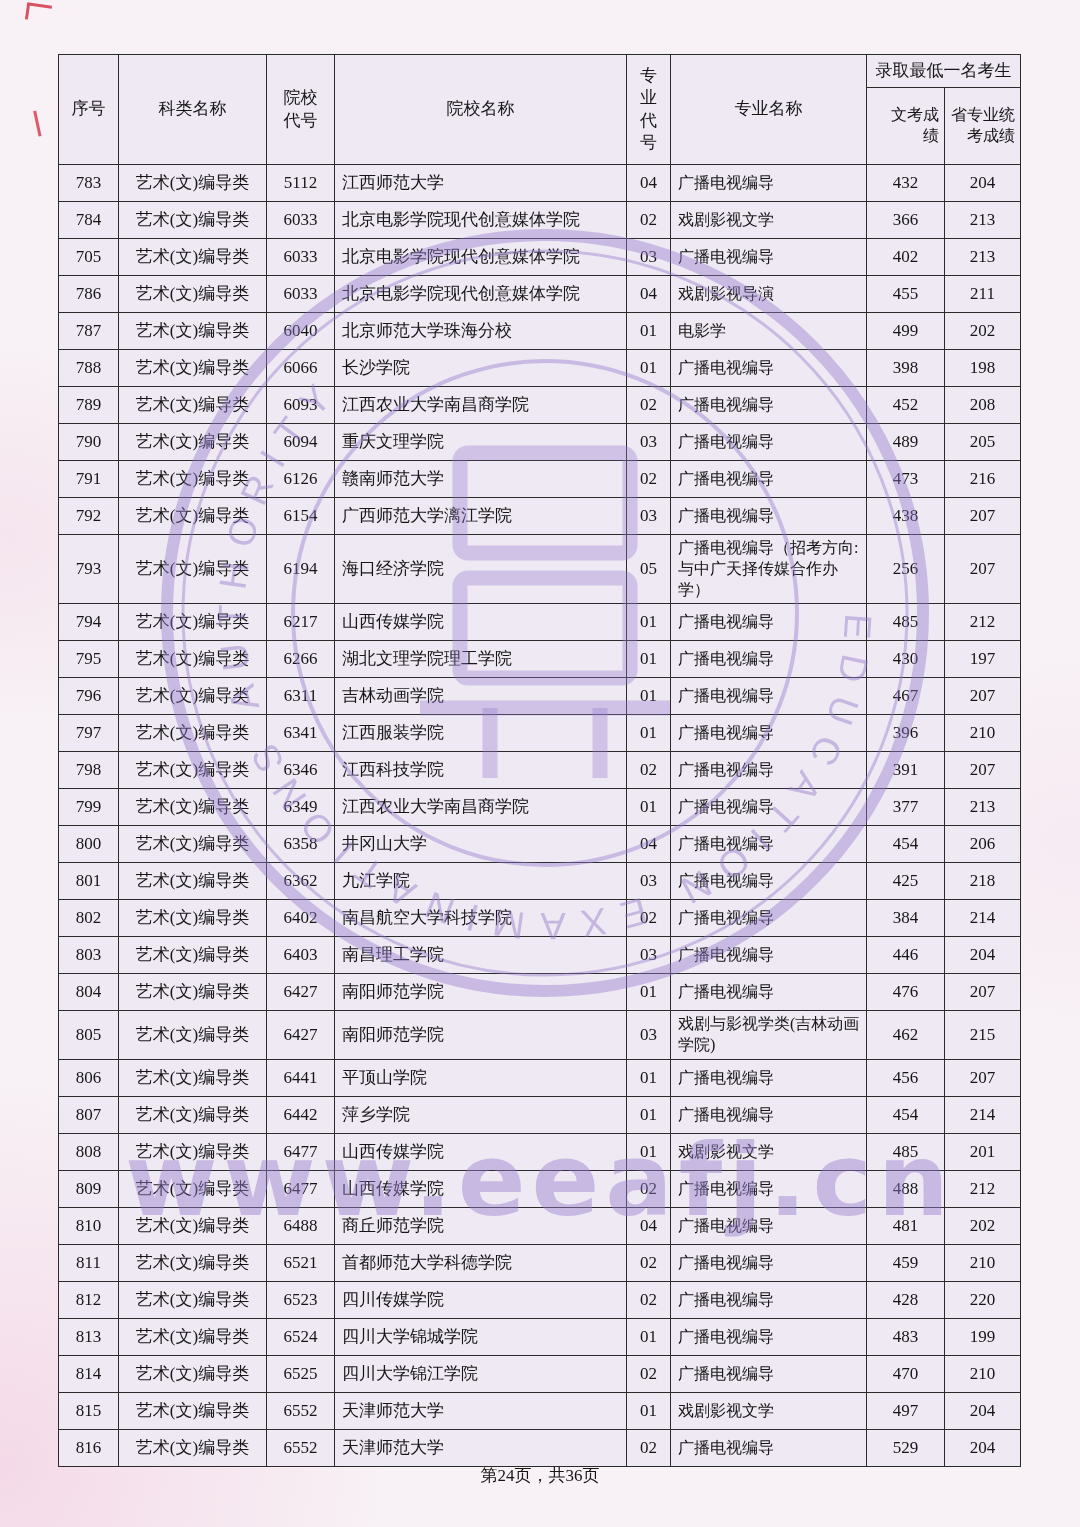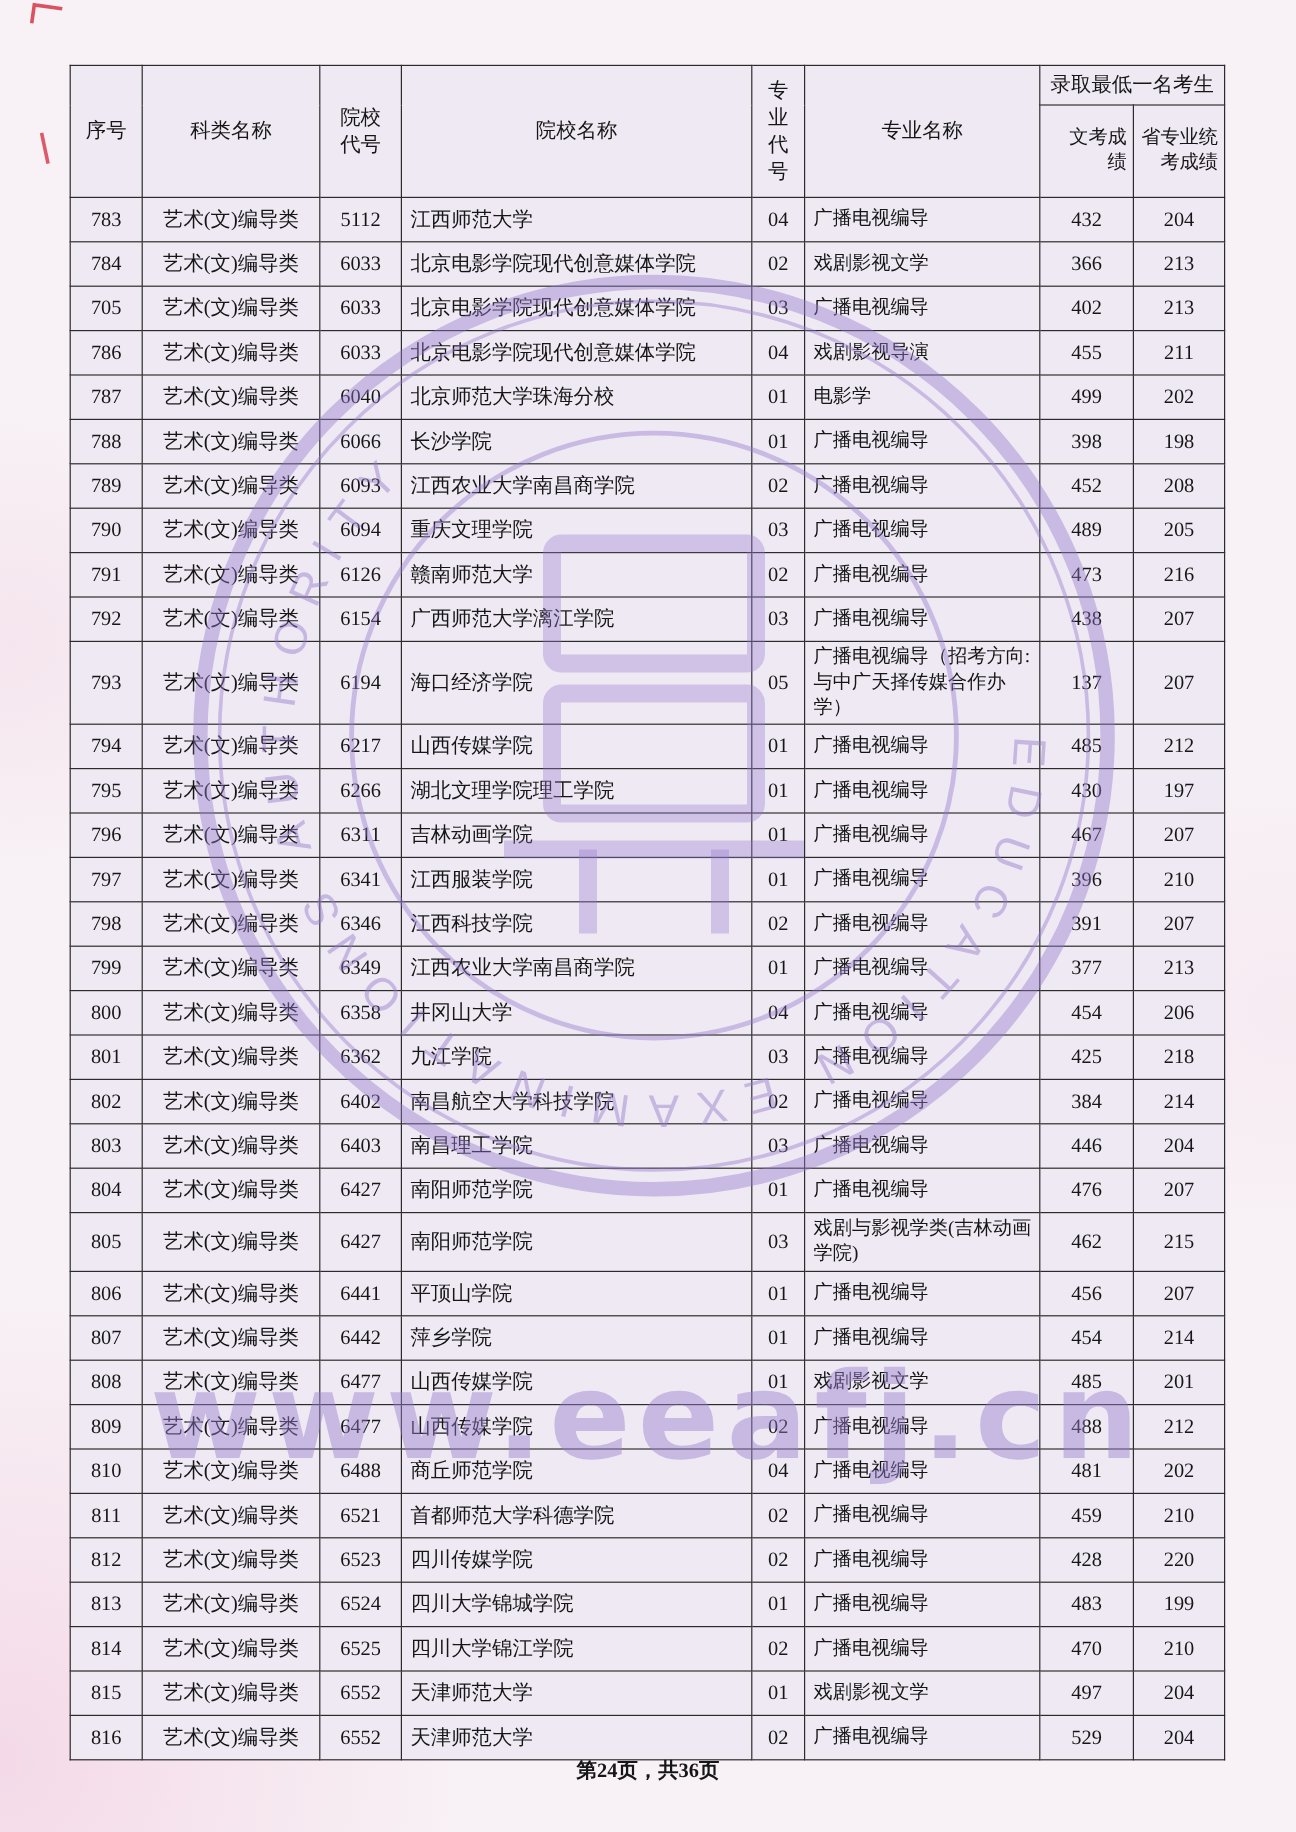--- a/index.html
+++ b/index.html
@@ -36,21 +36,21 @@
   thead th{height:34px;}
   thead th.group-th{height:26px;margin-top:31px;}
   thead th.sub-th{white-space:pre-line;font-size:16px;height:70px;text-align:right;}
   thead th.wrap-th{white-space:pre-line;}
   tbody tr{height:37px;}
   tbody td.left{text-align:left;padding-left:7px;}
   tbody td.major{font-size:16px;}
   
   .footer{
     position:absolute;left:0;top:1464px;width:100%;
-    text-align:center;font-size:17px;z-index:2;font-weight:bold;
+    text-align:center;font-size:17px;z-index:2;
   }
   
   .seal{
     position:absolute;left:150px;top:218px;width:790px;height:790px;
     z-index:5;pointer-events:none;
   }
   .url-watermark{
     position:absolute;left:0;top:1078px;width:100%;
     text-align:center;
     font-family:"DejaVu Sans","Liberation Sans",sans-serif;
@@ -208,21 +208,21 @@
           <td>438</td>
           <td>207</td>
         </tr>
         <tr>
           <td>793</td>
           <td>艺术(文)编导类</td>
           <td>6194</td>
           <td class="left">海口经济学院</td>
           <td>05</td>
           <td class="left major">广播电视编导（招考方向:与中广天择传媒合作办学）</td>
-          <td>137</td>
+          <td>256</td>
           <td>207</td>
         </tr>
         <tr>
           <td>794</td>
           <td>艺术(文)编导类</td>
           <td>6217</td>
           <td class="left">山西传媒学院</td>
           <td>01</td>
           <td class="left major">广播电视编导</td>
           <td>485</td>

